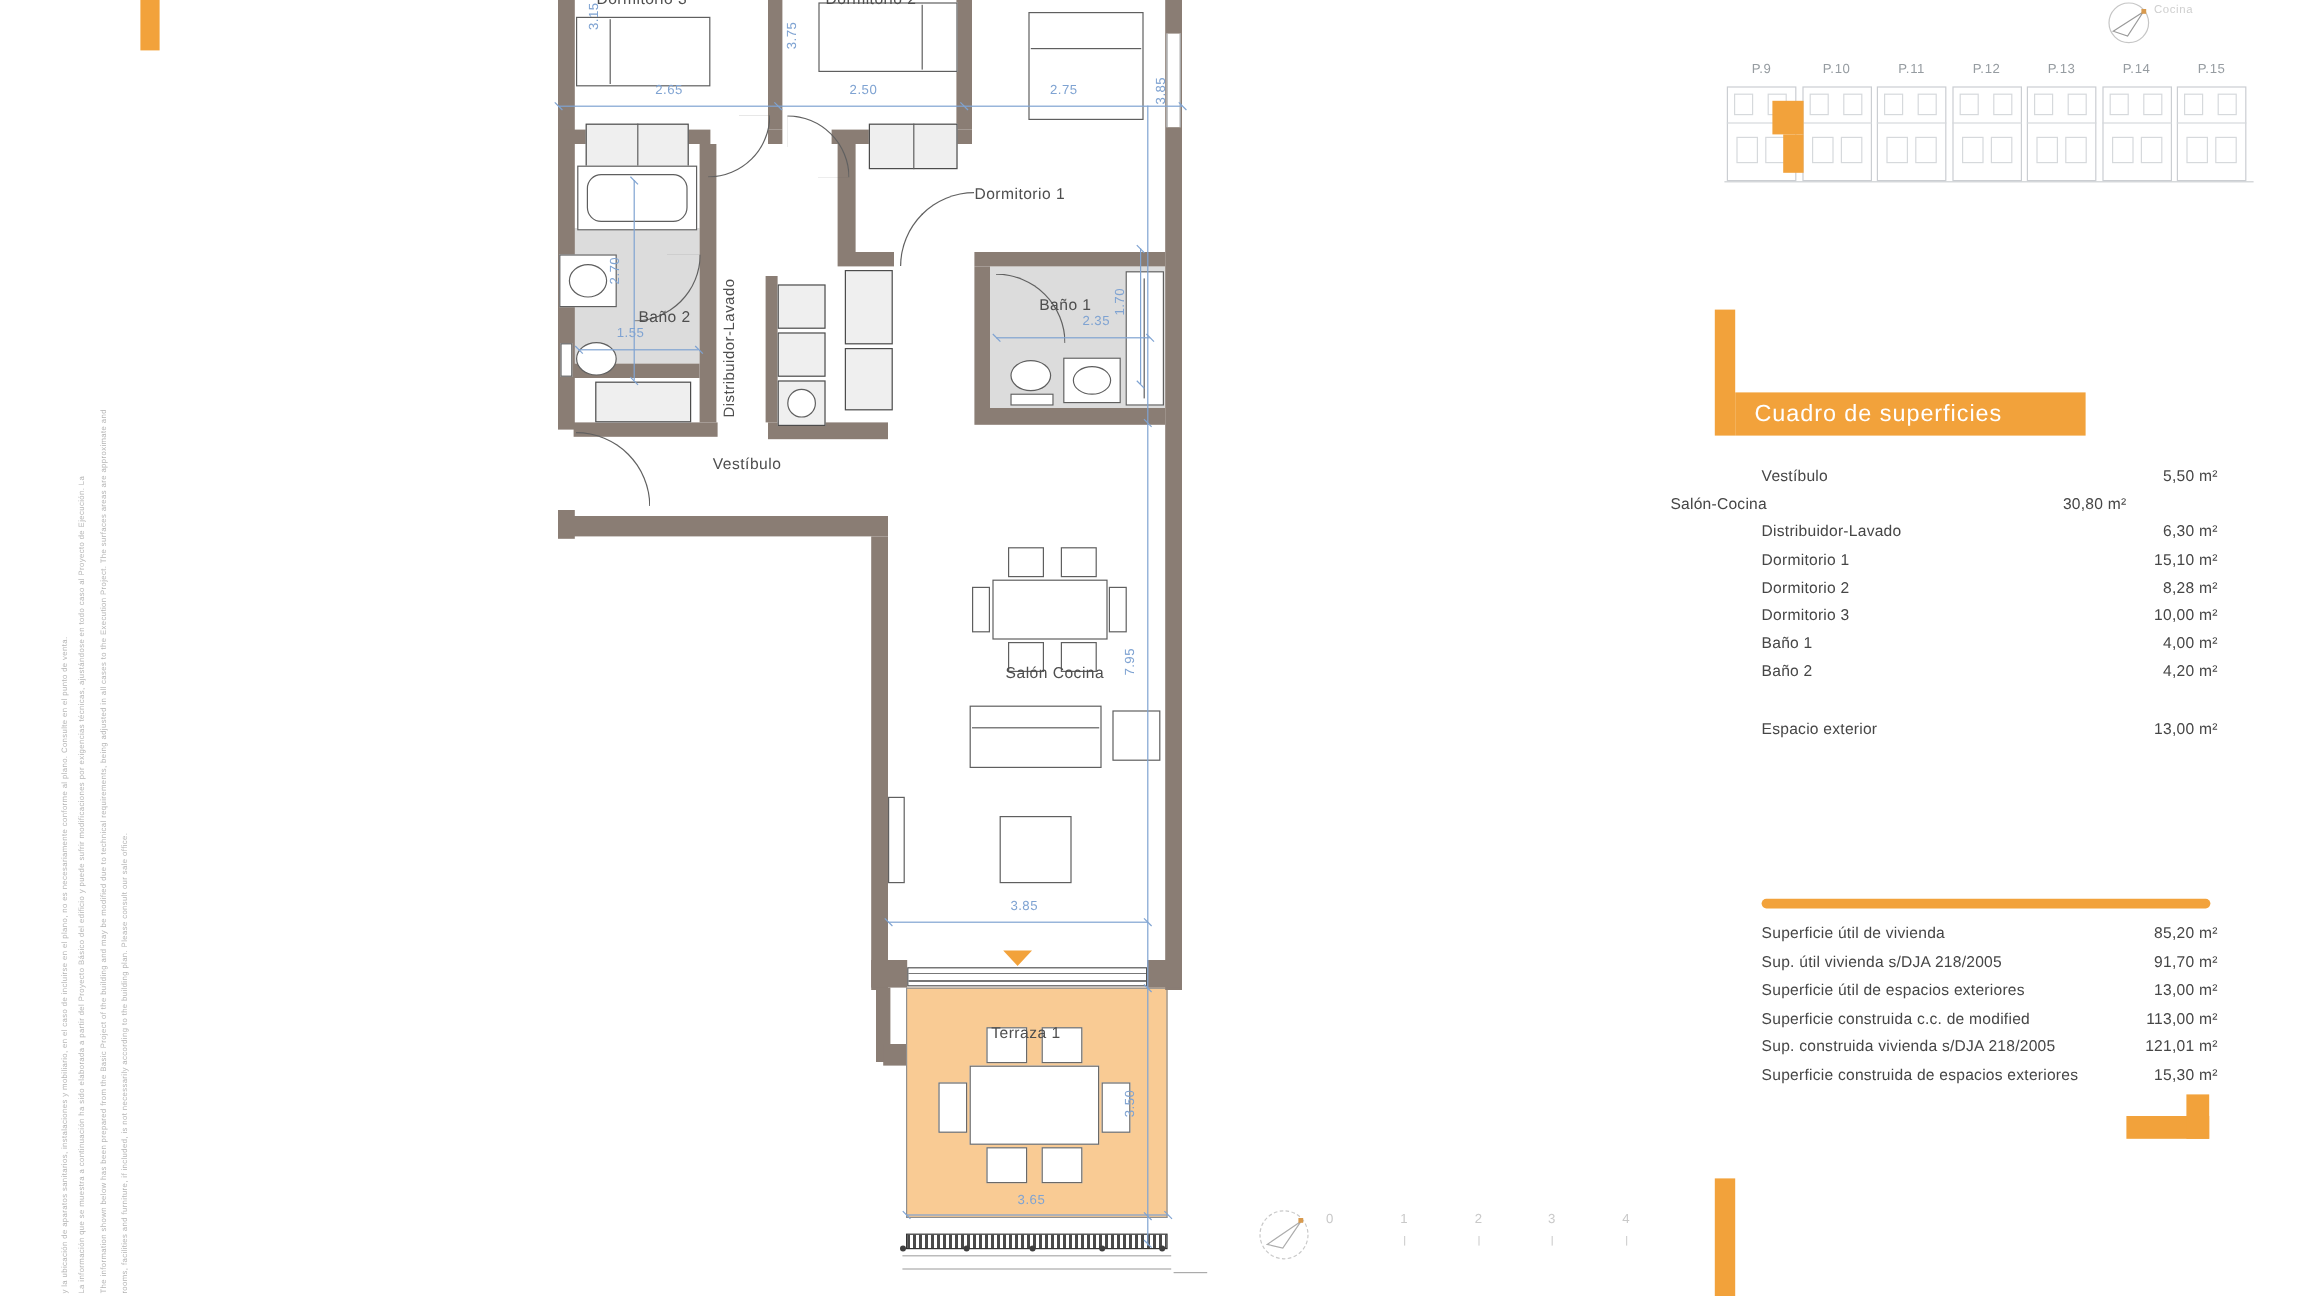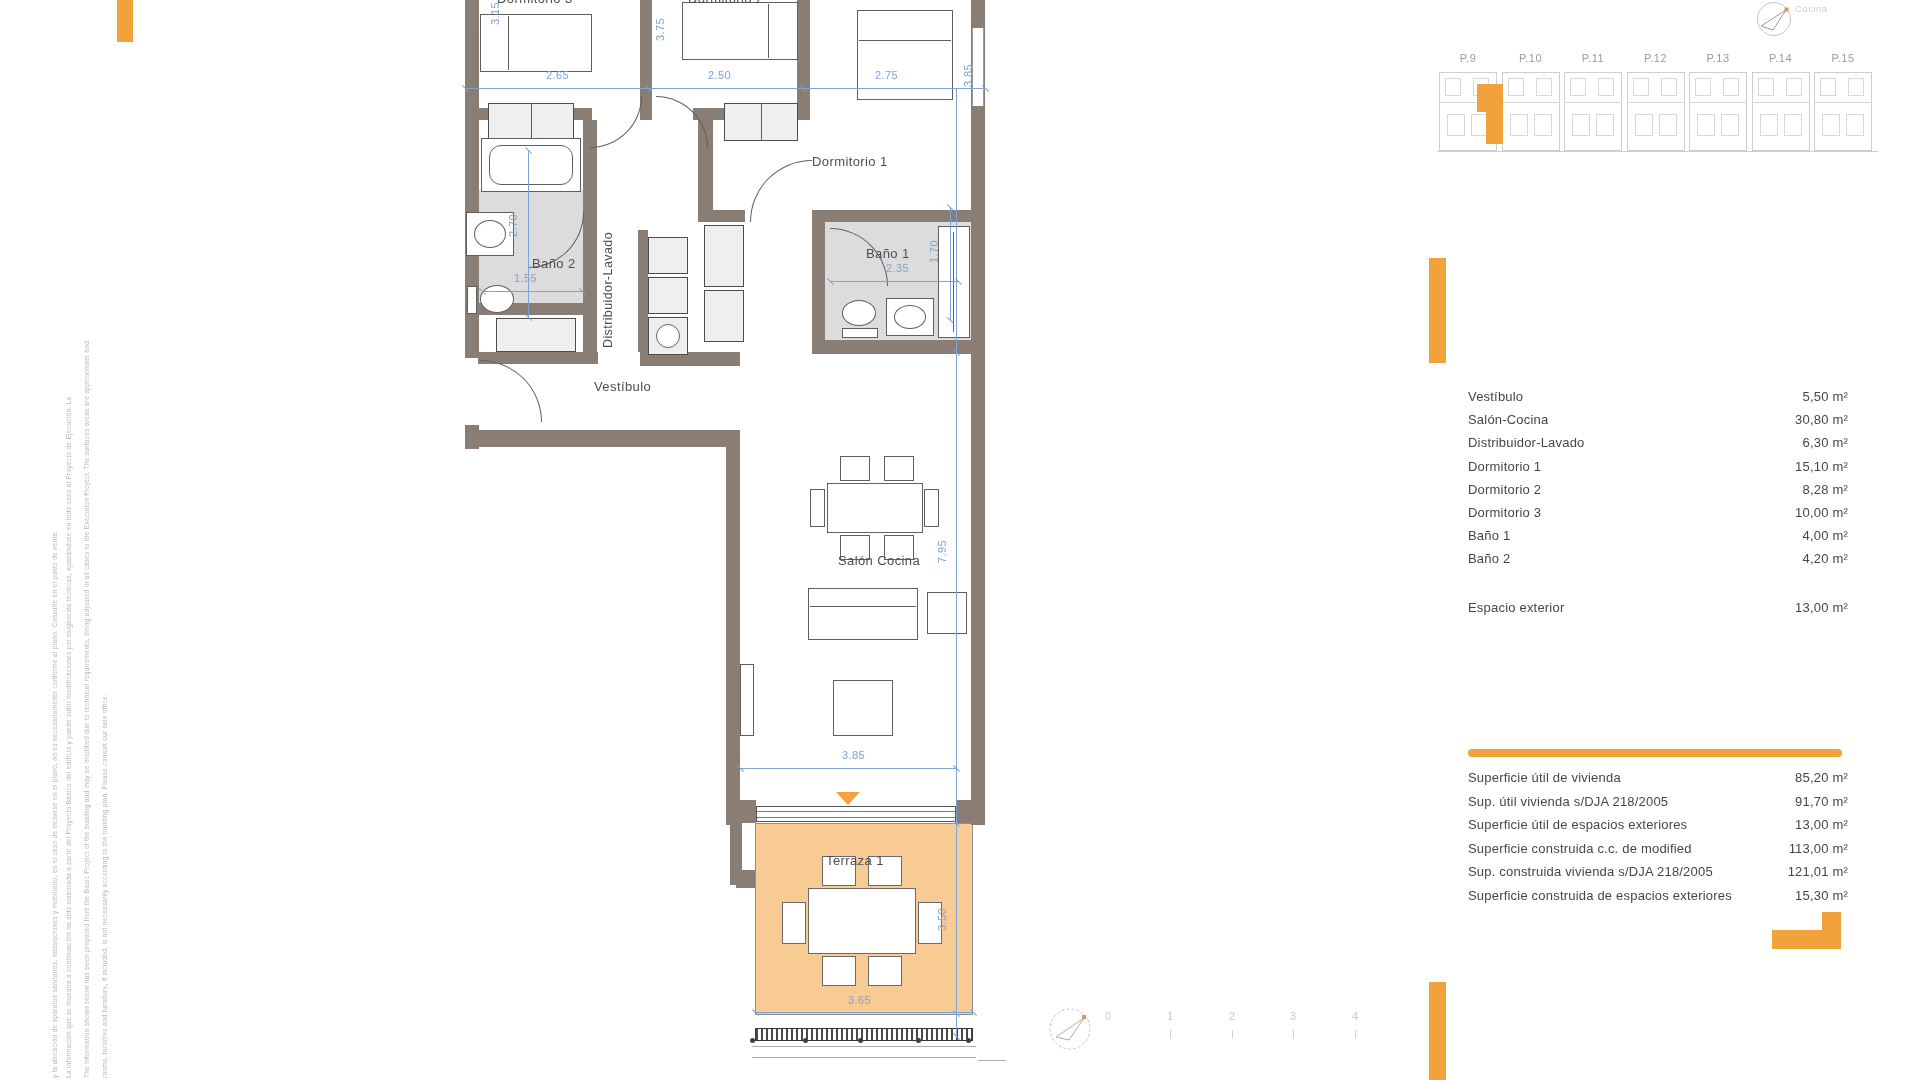--- a/index.html
+++ b/index.html
@@ -47,20 +47,23 @@
   .dot{position:absolute;width:5px;height:5px;border-radius:50%;background:#3f3f3f;}
   .grayline{position:absolute;background:#ABABAB;}
 </style>
 </head>
 <body>
 
 <div class="canvas">
 
   <div class="abs accent" style="left:117px;top:0;width:16px;height:42px"></div>
   <div class="abs accent" style="left:1429px;top:258px;width:17px;height:105px"></div>
+  <div class="abs band">
+    <span>Cuadro de superficies</span>
+  </div>
   <div class="abs accent" style="left:1468px;top:749px;width:374px;height:8px;border-radius:4px;"></div>
   <div class="abs accent" style="left:1772px;top:930px;width:69px;height:19px"></div>
   <div class="abs accent" style="left:1822px;top:912px;width:19px;height:37px"></div>
   <div class="abs accent" style="left:1429px;top:982px;width:17px;height:98px"></div>
 
   <div id="disclaimer">
       <div class="vtext" style="left: 50px;">y la ubicación de aparatos sanitarios, instalaciones y mobiliario, en el caso de incluirse en el plano, no es necesariamente conforme al plano. Consulte en el punto de venta.</div>
       <div class="vtext" style="left: 64px;">La información que se muestra a continuación ha sido elaborada a partir del Proyecto Básico del edificio y puede sufrir modificaciones por exigencias técnicas, ajustándose en todo caso al Proyecto de Ejecución. La</div>
       <div class="vtext" style="left: 82px;">The information shown below has been prepared from the Basic Project of the building and may be modified due to technical requirements, being adjusted in all cases to the Execution Project. The surfaces areas are approximate and</div>
       <div class="vtext" style="left: 100px;">rooms, facilities and furniture, if included, is not necessarily according to the building plan. Please consult our sale office.</div>
@@ -189,21 +192,21 @@
       <div class="tick" style="left: 751px; top: 1012px; width: 9px; height: 1px;"></div>
       <div class="tick" style="left: 969px; top: 1012px; width: 9px; height: 1px;"></div>
       <div class="dimlab" style="left: 546px; top: 69px;">2.65</div>
       <div class="dimlab" style="left: 708px; top: 69px;">2.50</div>
       <div class="dimlab" style="left: 875px; top: 69px;">2.75</div>
       <div class="dimlab rot" style="left: 489px; top: 2px;">3.15</div>
       <div class="dimlab rot" style="left: 654px; top: 18px;">3.75</div>
       <div class="dimlab rot" style="left: 962px; top: 64px;">3.85</div>
       <div class="dimlab rot" style="left: 507px; top: 214px;">2.70</div>
       <div class="dimlab" style="left: 514px; top: 272px;">1.55</div>
-      <div class="dimlab" style="left: 886px; top: 262px;">2.35</div>
+      <div class="dimlab" style="left: 886px; top: 262px; padding-left: 16px;">2.35</div>
       <div class="dimlab rot" style="left: 928px; top: 240px;">1.70</div>
       <div class="dimlab rot" style="left: 936px; top: 540px;">7.95</div>
       <div class="dimlab" style="left: 842px; top: 749px;">3.85</div>
       <div class="dimlab rot" style="left: 936px; top: 908px;">3.50</div>
       <div class="dimlab" style="left: 848px; top: 994px;">3.65</div>
       <div class="roomlab" style="left: 497px; top: -9px;">Dormitorio 3</div>
       <div class="roomlab" style="left: 688px; top: -9px;">Dormitorio 2</div>
       <div class="roomlab" style="left: 812px; top: 154px;">Dormitorio 1</div>
       <div class="roomlab" style="left: 532px; top: 256px;">Baño 2</div>
       <div class="roomlab" style="left: 866px; top: 246px;">Baño 1</div>
@@ -273,21 +276,21 @@
       <div class="grayline" style="left: 1437px; top: 151px; width: 441px; height: 1px; background: rgb(205, 208, 211);"></div>
       <div class="abs" style="left: 1477px; top: 84px; width: 26px; height: 28px; background: var(--accent);"></div>
       <div class="abs" style="left: 1486px; top: 112px; width: 17px; height: 32px; background: var(--accent);"></div>
     </div>
 
   <div id="surface-rows">
       <div class="srow" style="left: 1468px; top: 385px;">
         <span>Vestíbulo</span>
         <span class="val">5,50 m²</span>
       </div>
-      <div class="srow" style="left: 1468px; top: 408.2px;">
+      <div class="srow" style="left: 1392px; top: 408.2px;">
         <span>Salón-Cocina</span>
         <span class="val">30,80 m²</span>
       </div>
       <div class="srow" style="left: 1468px; top: 431.4px;">
         <span>Distribuidor-Lavado</span>
         <span class="val">6,30 m²</span>
       </div>
       <div class="srow" style="left: 1468px; top: 454.6px;">
         <span>Dormitorio 1</span>
         <span class="val">15,10 m²</span>

